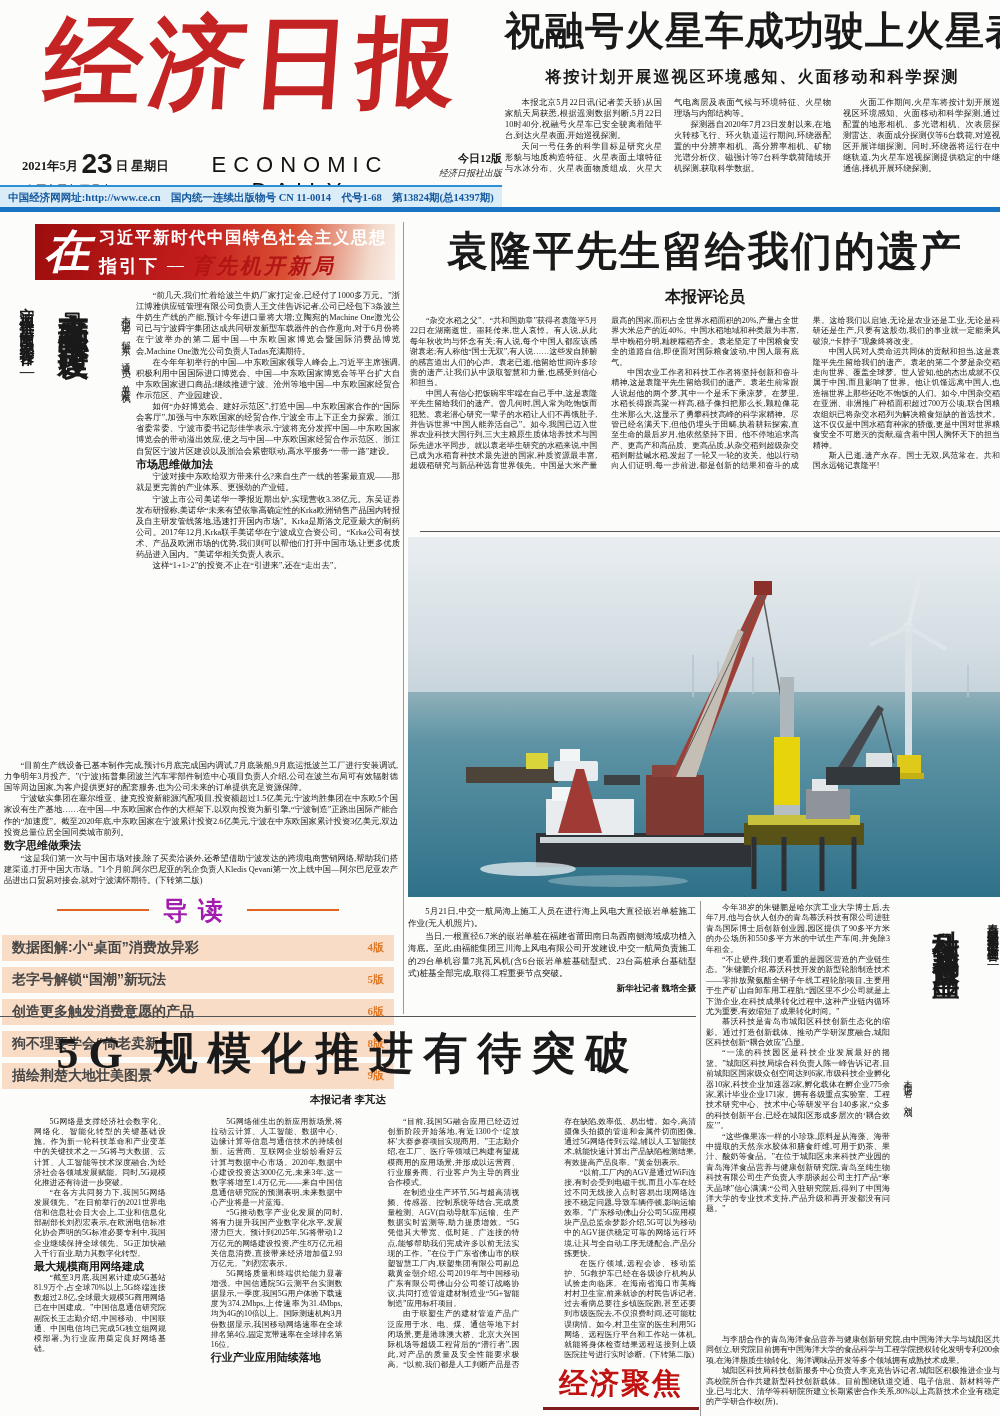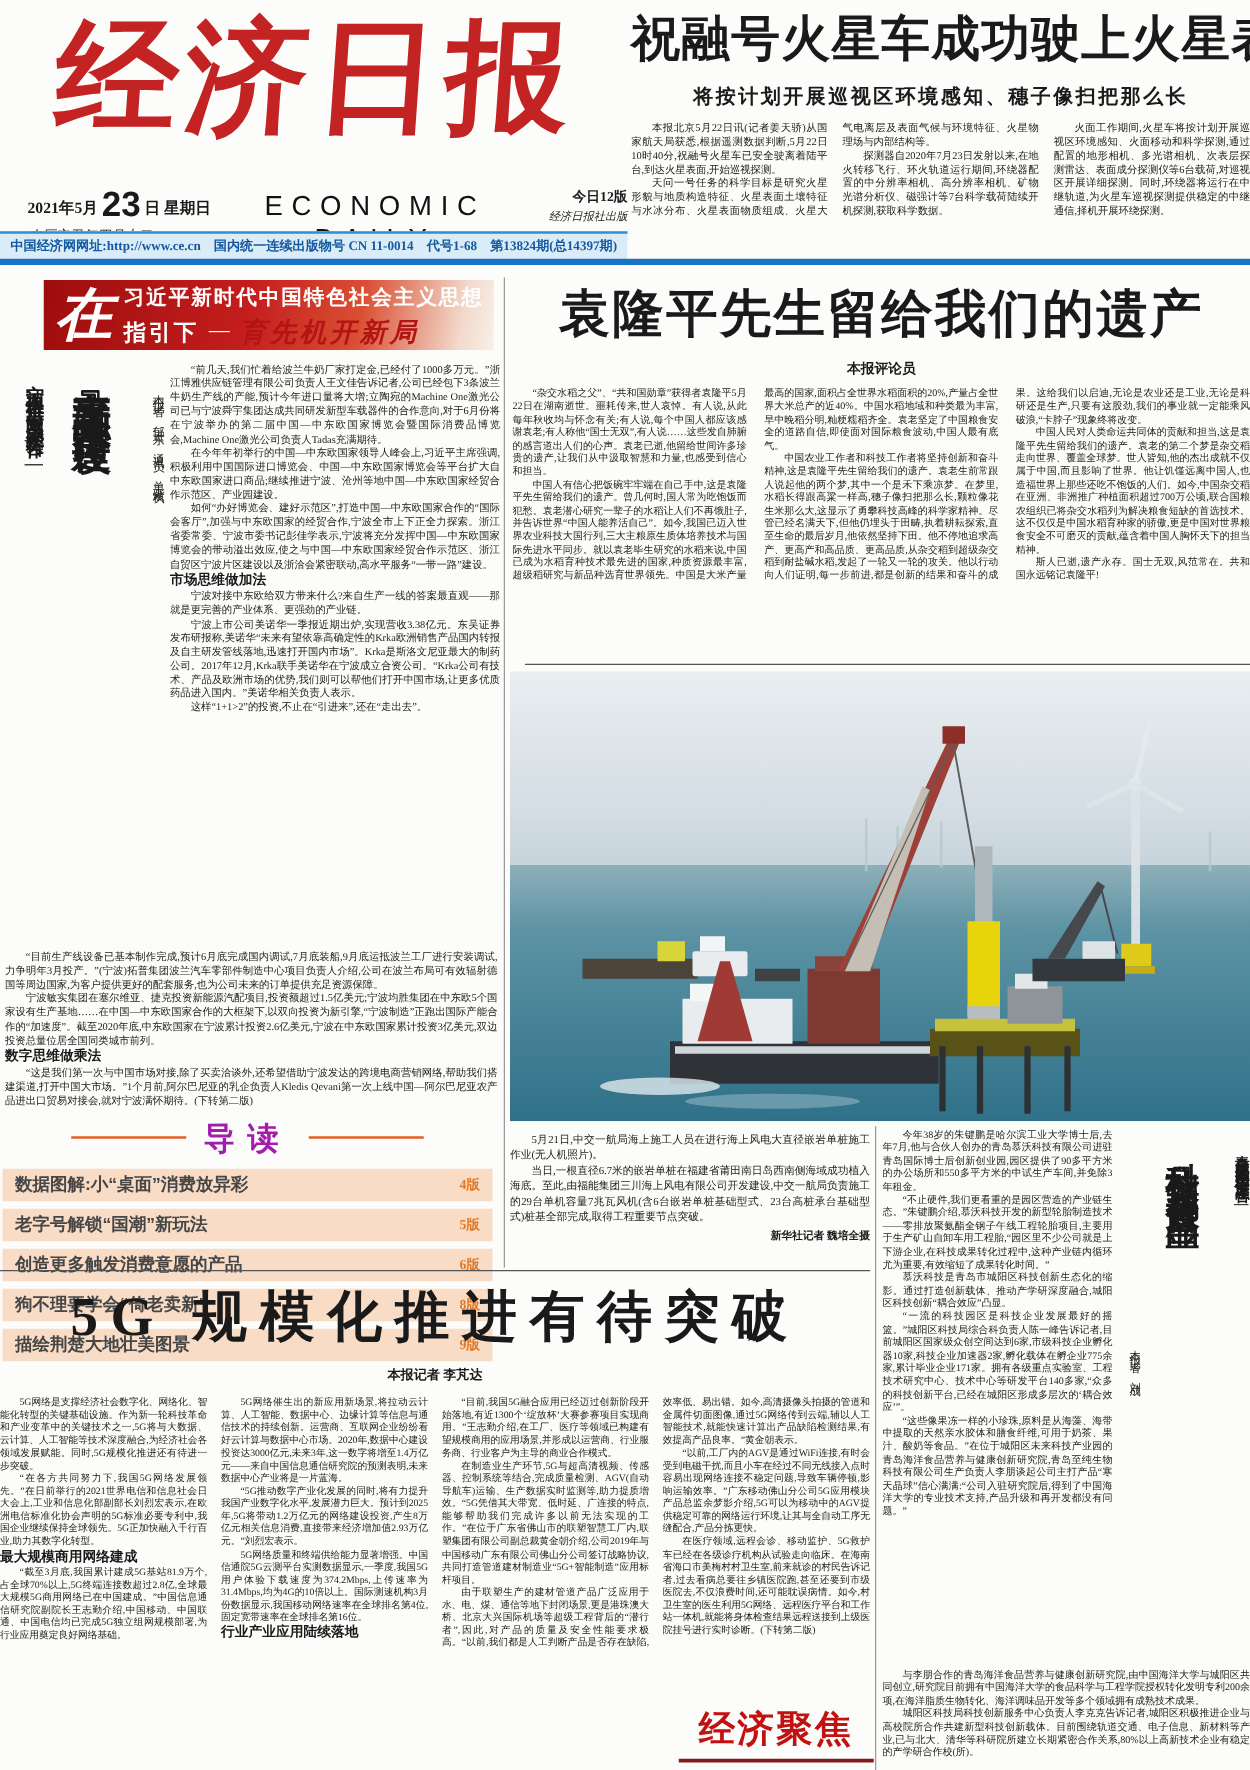--- a/index.html
+++ b/index.html
@@ -58,21 +58,21 @@
   .guide-title{font-size:25px;font-weight:900;color:#a21caf;letter-spacing:10px;margin:0 14px;
         font-family:"Liberation Sans",sans-serif;}
   .guide-row{display:flex;align-items:center;background:#f8dcc6;height:26px;margin-bottom:6px;
         padding:0 10px;}
   .guide-label{flex:1;font-size:14px;font-weight:bold;color:#464646;
         font-family:"Liberation Sans",sans-serif;white-space:nowrap;overflow:hidden;}
   .guide-page{font-size:11px;color:#e07a28;font-weight:bold;}
   
   .yuan{position:absolute;left:410px;top:224px;width:590px;}
   .yuan-headline{font-size:41px;font-weight:900;text-align:center;letter-spacing:2px;white-space:nowrap;}
-  .yuan-byline{text-align:center;font-size:11px;margin-top:8px;font-weight:bold;}
+  .yuan-byline{text-align:center;font-size:16px;margin-top:8px;font-weight:bold;}
   .yuan-cols{margin-top:8px;height:226px;overflow:hidden;column-count:3;column-gap:14px;
         font-size:8px;line-height:1.3;text-align:justify;}
   .yuan-cols p{margin:0;text-indent:2em;}
   
   .photo{position:absolute;left:408px;top:537px;width:592px;height:360px;}
   .caption{position:absolute;left:408px;top:905px;width:288px;font-size:8.6px;line-height:1.45;}
   .caption p{margin:0;text-indent:2em;text-align:justify;}
   .credit{text-align:right;margin-top:2px;font-weight:bold;}
   
   .qd{position:absolute;left:706px;top:903px;width:294px;}
@@ -82,21 +82,21 @@
   .qd-byline{width:24px;font-size:9px;letter-spacing:3px;padding-top:170px;color:#222;}
   .qd-headline{width:56px;font-size:27px;font-weight:900;letter-spacing:4px;line-height:1.8;padding-top:6px;}
   .qd-kicker{width:30px;font-size:11.5px;font-weight:bold;letter-spacing:2px;padding-top:12px;}
   .qd-wide{margin-top:4px;font-size:8px;line-height:1.3;}
   
   .fiveg{position:absolute;left:0;top:1024px;width:696px;}
   .fiveg-headline{font-size:44px;font-weight:900;text-align:center;letter-spacing:10px;white-space:nowrap;}
   .fiveg-byline{text-align:center;font-size:10.5px;font-weight:bold;margin-top:10px;}
   .fiveg-cols{margin-top:10px;height:294px;overflow:hidden;column-count:4;column-gap:11px;
         font-size:7.8px;line-height:1.3;text-align:justify;}
-  .fiveg-cols p{margin:0;text-indent:2em;}
+  .fiveg-cols p{margin:0;text-indent:2em;padding-left:34px;}
   .focus-badge{position:absolute;left:543px;top:1364px;width:156px;text-align:center;
         font-size:29px;font-weight:900;color:#c11212;background:#fcfcfa;
         border-bottom:3px solid #7f1d1d;padding-bottom:3px;letter-spacing:2px;
         font-family:"Liberation Sans",sans-serif;}
   
   .vrule,.hrule{position:absolute;background:#9a9a9a;}
   #vr1{left:403px;top:222px;width:1px;height:792px;}
   #vr2{left:700px;top:901px;width:1px;height:515px;}
   #hr1{left:420px;top:531px;width:580px;height:1px;background:#555;}
   #hr2{left:0;top:1016px;width:696px;height:1px;background:#555;}
@@ -123,21 +123,21 @@
   <div class="right-pub">
     <div class="l1">今日12版</div>
     <div class="l2">经济日报社出版</div>
   </div>
 
   <div class="info-bar">中国经济网网址:http://www.ce.cn　国内统一连续出版物号 CN 11-0014　代号1-68　第13824期(总14397期)</div>
   <div class="blue-bar"></div>
 
   <div class="mars">
     <div class="mars-headline">祝融号火星车成功驶上火星表面</div>
-    <div class="mars-subhead">将按计划开展巡视区环境感知、穗子像扫把那么长</div>
+    <div class="mars-subhead">将按计划开展巡视区环境感知、火面移动和科学探测</div>
     <div class="mars-cols bodytext">
       <p>本报北京5月22日讯(记者姜天骄)从国家航天局获悉,根据遥测数据判断,5月22日10时40分,祝融号火星车已安全驶离着陆平台,到达火星表面,开始巡视探测。</p>
       <p>天问一号任务的科学目标是研究火星形貌与地质构造特征、火星表面土壤特征与水冰分布、火星表面物质组成、火星大气电离层及表面气候与环境特征、火星物理场与内部结构等。</p>
       <p>探测器自2020年7月23日发射以来,在地火转移飞行、环火轨道运行期间,环绕器配置的中分辨率相机、高分辨率相机、矿物光谱分析仪、磁强计等7台科学载荷陆续开机探测,获取科学数据。</p>
       <p>火面工作期间,火星车将按计划开展巡视区环境感知、火面移动和科学探测,通过配置的地形相机、多光谱相机、次表层探测雷达、表面成分探测仪等6台载荷,对巡视区开展详细探测。同时,环绕器将运行在中继轨道,为火星车巡视探测提供稳定的中继通信,择机开展环绕探测。</p>
     </div>
   </div>
 
   <div class="leftcol">
 

